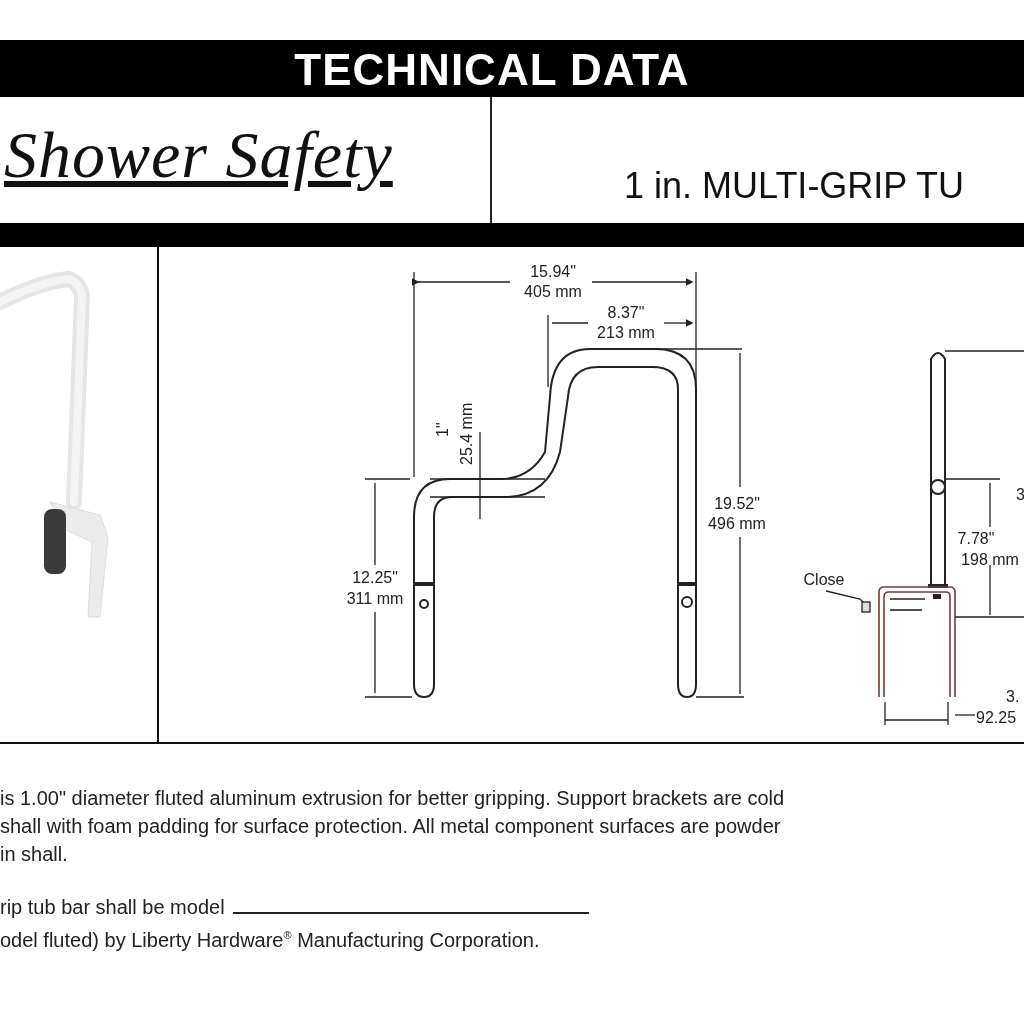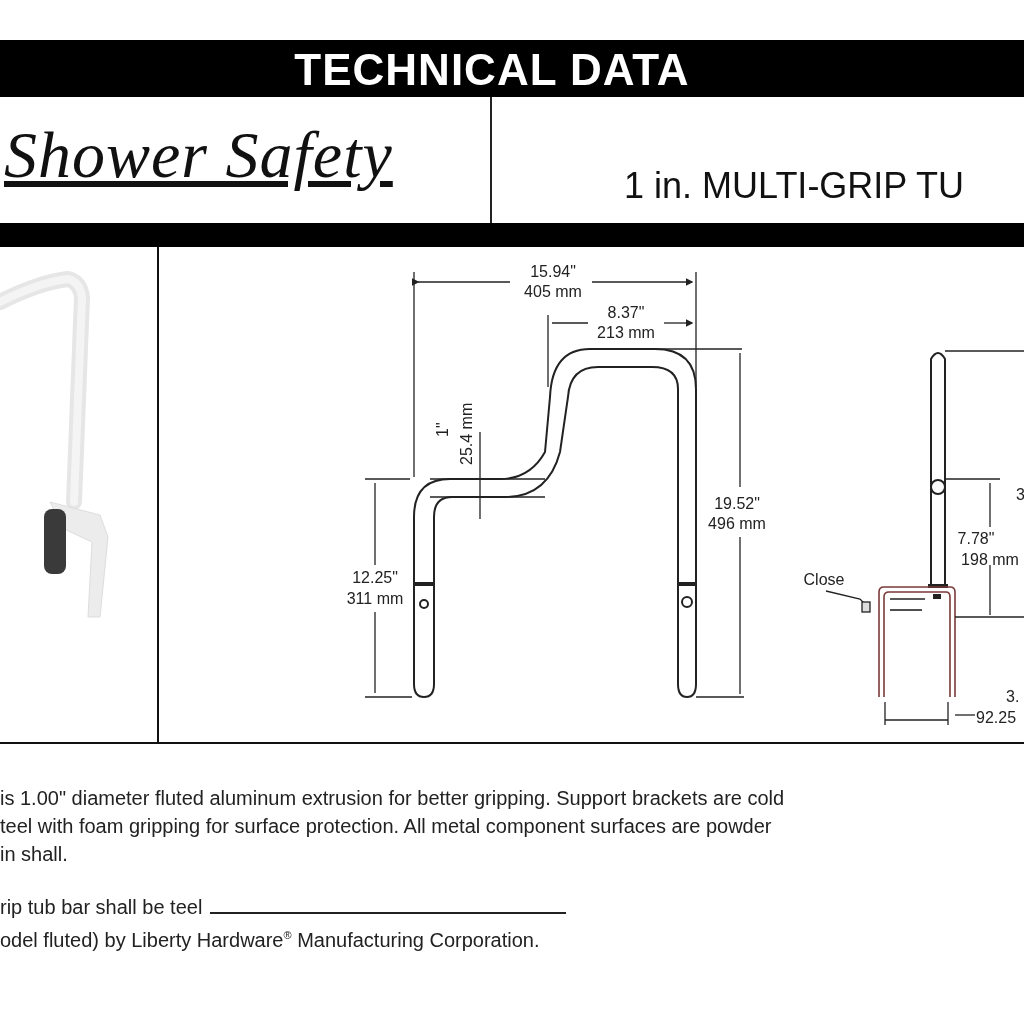--- a/index.html
+++ b/index.html
@@ -135,20 +135,20 @@
       <text x="1016" y="253">3</text>
       <text x="1006" y="455">3.</text>
       <text x="976" y="476">92.25</text>
     </g>
   </svg>
 </div>
 <div class="bottom-rule"></div>
 
 <div class="desc">
   <p>is 1.00" diameter fluted aluminum extrusion for better gripping. Support brackets are cold</p>
-  <p>teel with foam gripping for surface protection. All metal component surfaces are powder</p>
+  <p>shall with foam padding for surface protection. All metal component surfaces are powder</p>
   <p>in shall.</p>
 </div>
 
 <div class="spec">
-  <p><span>rip tub bar shall be teel</span><span class="blank"></span></p>
+  <p><span>rip tub bar shall be model</span><span class="blank"></span></p>
   <p><span>odel fluted) by Liberty Hardware</span><sup>®</sup><span> Manufacturing Corporation.</span></p>
 </div>
 
 </body></html>

